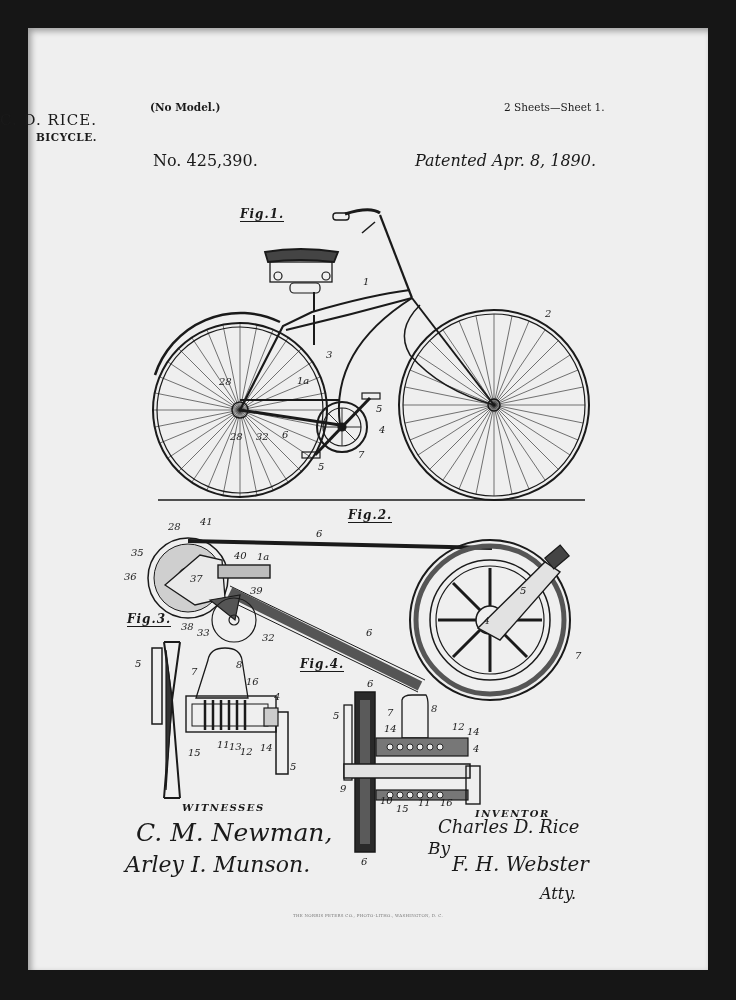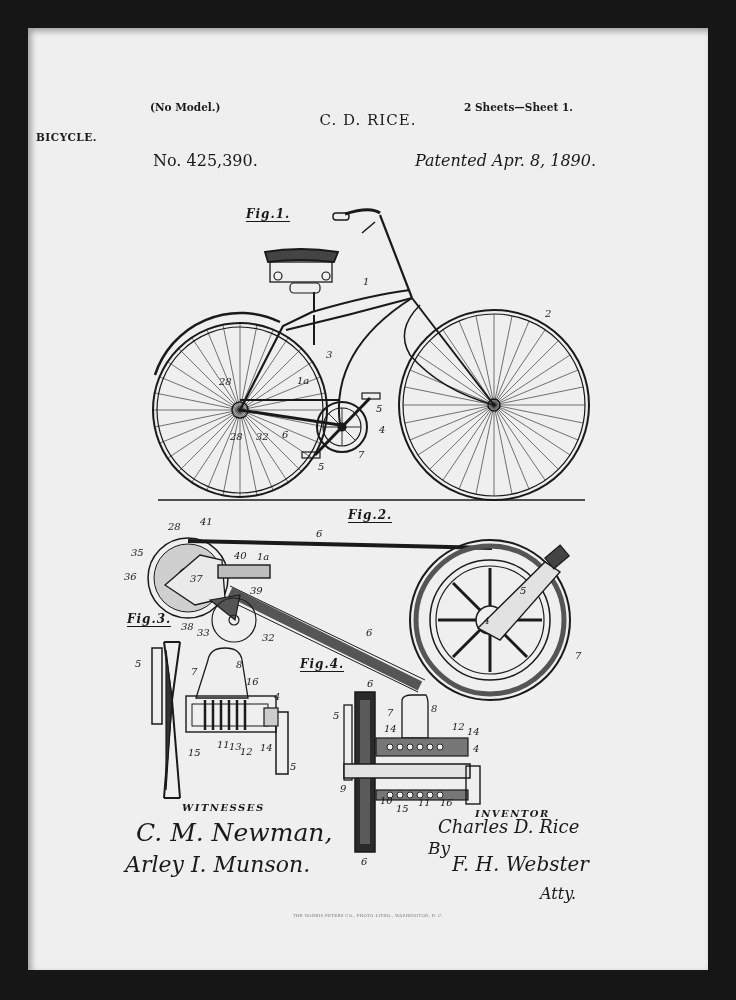--- a/index.html
+++ b/index.html
@@ -1,22 +1,22 @@
 <!DOCTYPE html>
 <html><head>
 <meta charset="utf-8">
 <style>
   html,body{margin:0;padding:0;}
   body{width:736px;height:1000px;background:#151515;position:relative;overflow:hidden;font-family:"DejaVu Serif",serif;}
   .frame{position:absolute;left:0;top:0;width:736px;height:1000px;background:#161616;}
   .mat{position:absolute;left:28px;top:28px;width:680px;height:942px;background:#efefef;box-shadow:inset 3px 3px 6px rgba(0,0,0,0.35);}
   .t{position:absolute;color:#1a1a1a;white-space:nowrap;font-family:"DejaVu Serif",serif;}
   .no-model{left:150px;top:101px;font-size:10.5px;font-weight:bold;}
-  .sheets{left:464px;top:101px;font-size:10.5px;font-weight:bold;}
-  .inventor-name{left:0;width:736px;text-align:center;top:111px;font-size:15px;letter-spacing:1px;}
+  .sheets{left:504px;top:101px;font-size:10.5px;font-weight:normal;}
+  .inventor-name{left:0;width:736px;top:111px;font-size:15px;letter-spacing:1px;}
   .title{left:0;width:736px;top:131px;font-size:10.5px;font-weight:bold;letter-spacing:0.5px;padding-left:36px;}
   .patent-no{left:153px;top:151px;font-size:16px;text-align:center;}
   .patent-date{left:415px;top:151px;font-size:16px;font-style:italic;}
   .figlabel{position:absolute;font-family:"DejaVu Serif",serif;font-style:italic;font-weight:bold;font-size:12px;color:#1a1a1a;border-bottom:1px solid #1a1a1a;letter-spacing:1px;}
   .witnesses{left:182px;top:802px;font-size:10px;font-style:italic;font-weight:bold;letter-spacing:1.5px;}
   .inventor-label{left:475px;top:808px;font-size:10px;font-style:italic;font-weight:bold;letter-spacing:1.5px;}
   .sig{position:absolute;font-family:"DejaVu Serif",serif;font-style:italic;color:#1a1a1a;white-space:nowrap;}
   .footer{left:0;width:736px;text-align:center;top:913px;font-size:4px;color:#777;letter-spacing:0.3px;}
   svg{position:absolute;left:0;top:0;}
 </style>
@@ -26,21 +26,21 @@
 <div class="frame"></div>
 <div class="mat"></div>
 
 <div class="t no-model">(No Model.)</div>
 <div class="t sheets">2 Sheets—Sheet 1.</div>
 <div class="t inventor-name">C. D. RICE.</div>
 <div class="t title">BICYCLE.</div>
 <div class="t patent-no">No. 425,390.</div>
 <div class="t patent-date">Patented Apr. 8, 1890.</div>
 
-<div class="figlabel" style="left:240px;top:207px;margin-left:6px;">Fig.1.</div>
+<div class="figlabel" style="left:240px;top:207px;">Fig.1.</div>
 <div class="figlabel" style="left:348px;top:508px;">Fig.2.</div>
 <div class="figlabel" style="left:127px;top:612px;">Fig.3.</div>
 <div class="figlabel" style="left:300px;top:657px;">Fig.4.</div>
 
 <svg width="736" height="1000" viewBox="0 0 736 1000">
   <g stroke="#1a1a1a" fill="none" stroke-width="1.2">
 
     <line x1="158" y1="500" x2="585" y2="500" stroke-width="1.6"></line>
 
     <circle cx="240" cy="410" r="87" stroke-width="2"></circle>

